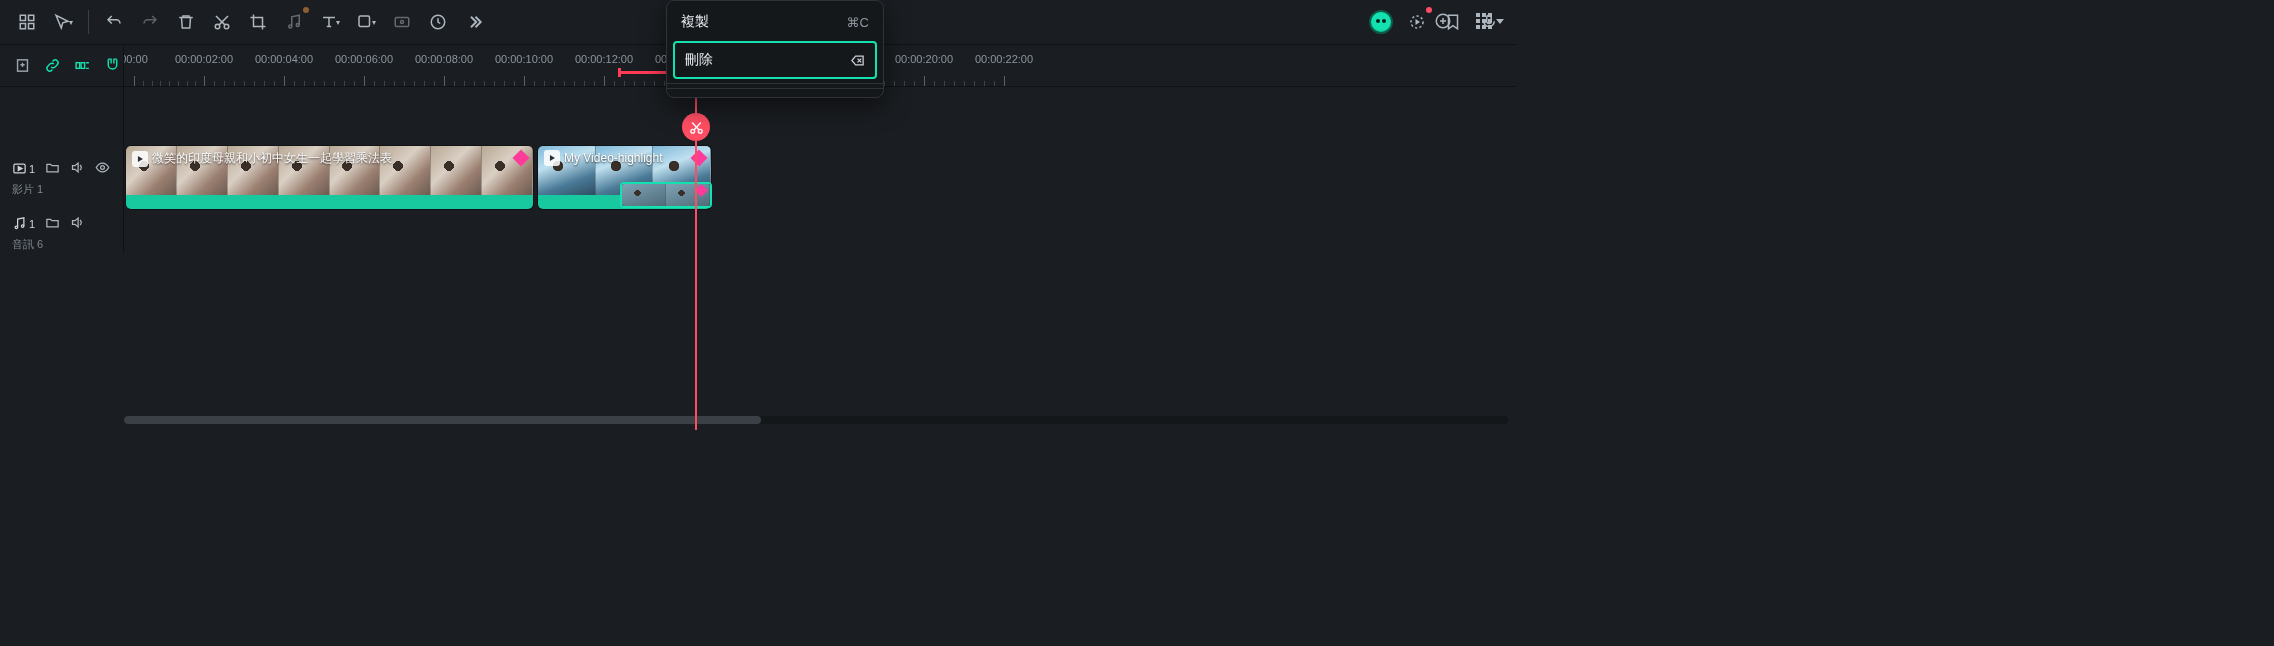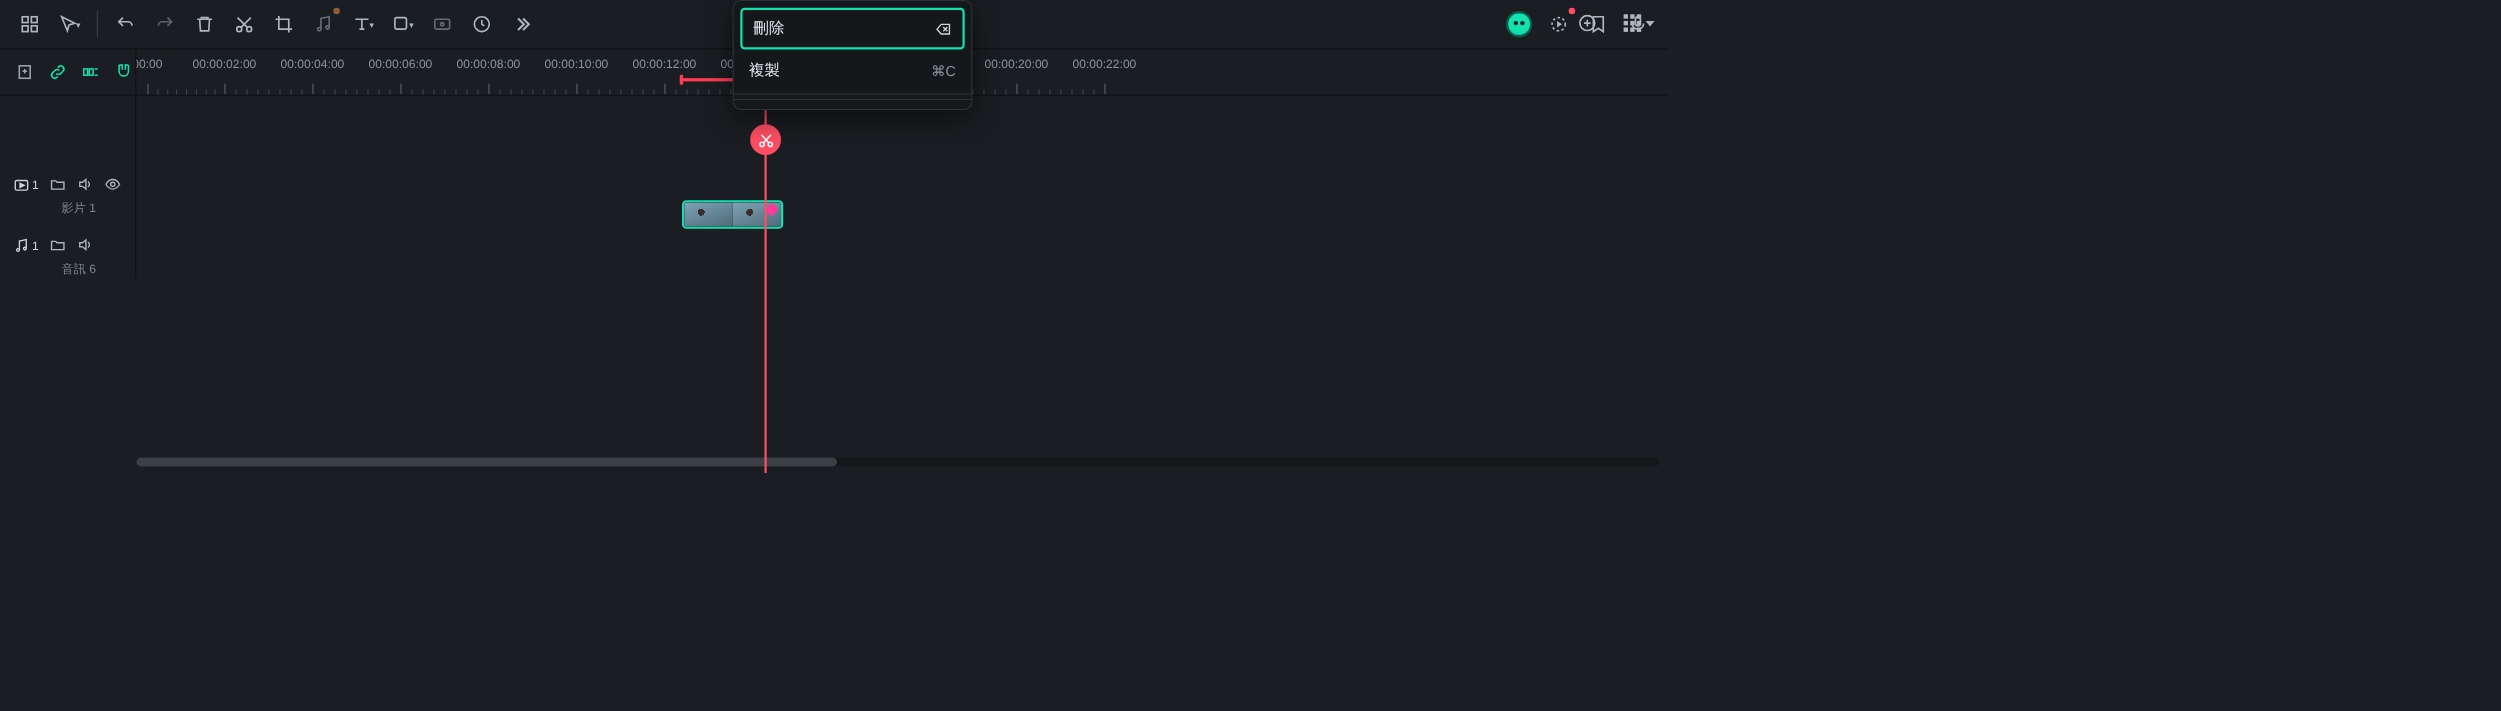--- a/index.html
+++ b/index.html
@@ -127,21 +127,21 @@
     border-bottom: 1px solid rgba(0,0,0,0);
   }
   .track-label-col {
     width: 124px; min-width: 124px;
     border-right: 1px solid #0f1113;
     display: flex; flex-direction: column; justify-content: center;
     padding-left: 12px; gap: 4px;
   }
   .track-label-col .icons-row { display: flex; gap: 10px; align-items: center; color: #aeb7bf; }
   .track-label-col .icons-row svg { width: 15px; height: 15px; }
-  .track-label-col .label-text { font-size: 11px; color: #7f8890; margin-left: 44px; }
+  .track-label-col .label-text { font-size: 11px; color: #7f8890; }
   .icon-with-num { display:flex; align-items:center; gap:2px; font-size:11px; color:#cdd3d9;}
 
   
   .clip {
     position: absolute; top: 2px; bottom: 2px;
     border-radius: 6px; overflow: hidden;
     display: flex; flex-direction: column;
     border: 1px solid rgba(0,0,0,0.4);
   }
   .clip .thumb-strip {
@@ -542,20 +542,59 @@
               <path d="M16 8a5 5 0 010 8"></path>
             </svg></span>
         <span><svg viewBox="0 0 24 24" fill="none" stroke="currentColor" stroke-width="2">
               <path d="M2 12s4-7 10-7 10 7 10 7-4 7-10 7S2 12 2 12z"></path>
               <circle cx="12" cy="12" r="3"></circle>
             </svg></span>
       </div>
       <div class="label-text">影片 1</div>
     </div>
     <div class="track-lane" id="video-lane">
+        <div class="clip" style="left: 1px; width: 409px;">
+          <div class="thumb-strip">
+            <div class="th"></div>
+            <div class="th"></div>
+            <div class="th"></div>
+            <div class="th"></div>
+            <div class="th"></div>
+            <div class="th"></div>
+            <div class="th"></div>
+            <div class="th"></div>
+          </div>
+          <div class="audio-band"></div>
+          <div class="title-overlay">
+            <span class="play-badge">
+              <svg viewBox="0 0 24 24">
+                <polygon points="7,5 19,12 7,19" fill="currentColor"></polygon>
+              </svg>
+            </span>
+            <span>微笑的印度母親和小初中女生一起學習乘法表</span>
+          </div>
+          <div class="diamond"></div>
+        </div>
+        <div class="clip blue" style="left: 413px; width: 175px;">
+          <div class="thumb-strip">
+            <div class="th"></div>
+            <div class="th"></div>
+            <div class="th"></div>
+          </div>
+          <div class="audio-band"></div>
+          <div class="title-overlay">
+            <span class="play-badge">
+              <svg viewBox="0 0 24 24">
+                <polygon points="7,5 19,12 7,19" fill="currentColor"></polygon>
+              </svg>
+            </span>
+            <span>My Video-highlight</span>
+          </div>
+          <div class="diamond"></div>
+        </div>
         <div class="clip small-nested blue" style="left: 496px; width: 92px;">
           <div class="thumb-strip">
             <div class="th"></div>
             <div class="th"></div>
           </div>
           <div class="diamond"></div>
         </div>
       </div>
   </div>
 
@@ -597,26 +636,26 @@
     <svg viewBox="0 0 24 24" fill="none" stroke="currentColor" stroke-width="2.2">
         <circle cx="6" cy="18" r="3"></circle>
         <circle cx="18" cy="18" r="3"></circle>
         <path d="M8.3 15.5L19 4"></path>
         <path d="M15.7 15.5L5 4"></path>
       </svg>
   </div>
 </div>
 
 <div class="ctx-menu" id="ctx-menu">
+    <div class="ctx-item">
+      <span>複製</span>
+      <span class="shortcut">⌘C</span>
+    </div>
     <div class="ctx-item highlight">
       <span>刪除</span>
       <svg class="trail" viewBox="0 0 24 24" fill="none" stroke="currentColor" stroke-width="2">
         <path d="M21 5H9l-6 7 6 7h12z"></path>
         <path d="M12 9l6 6M18 9l-6 6"></path>
       </svg>
     </div>
-    <div class="ctx-item">
-      <span>複製</span>
-      <span class="shortcut">⌘C</span>
-    </div>
     <div class="ctx-sep"></div>
     <div class="ctx-sep"></div>
   </div>
 
 </body></html>

